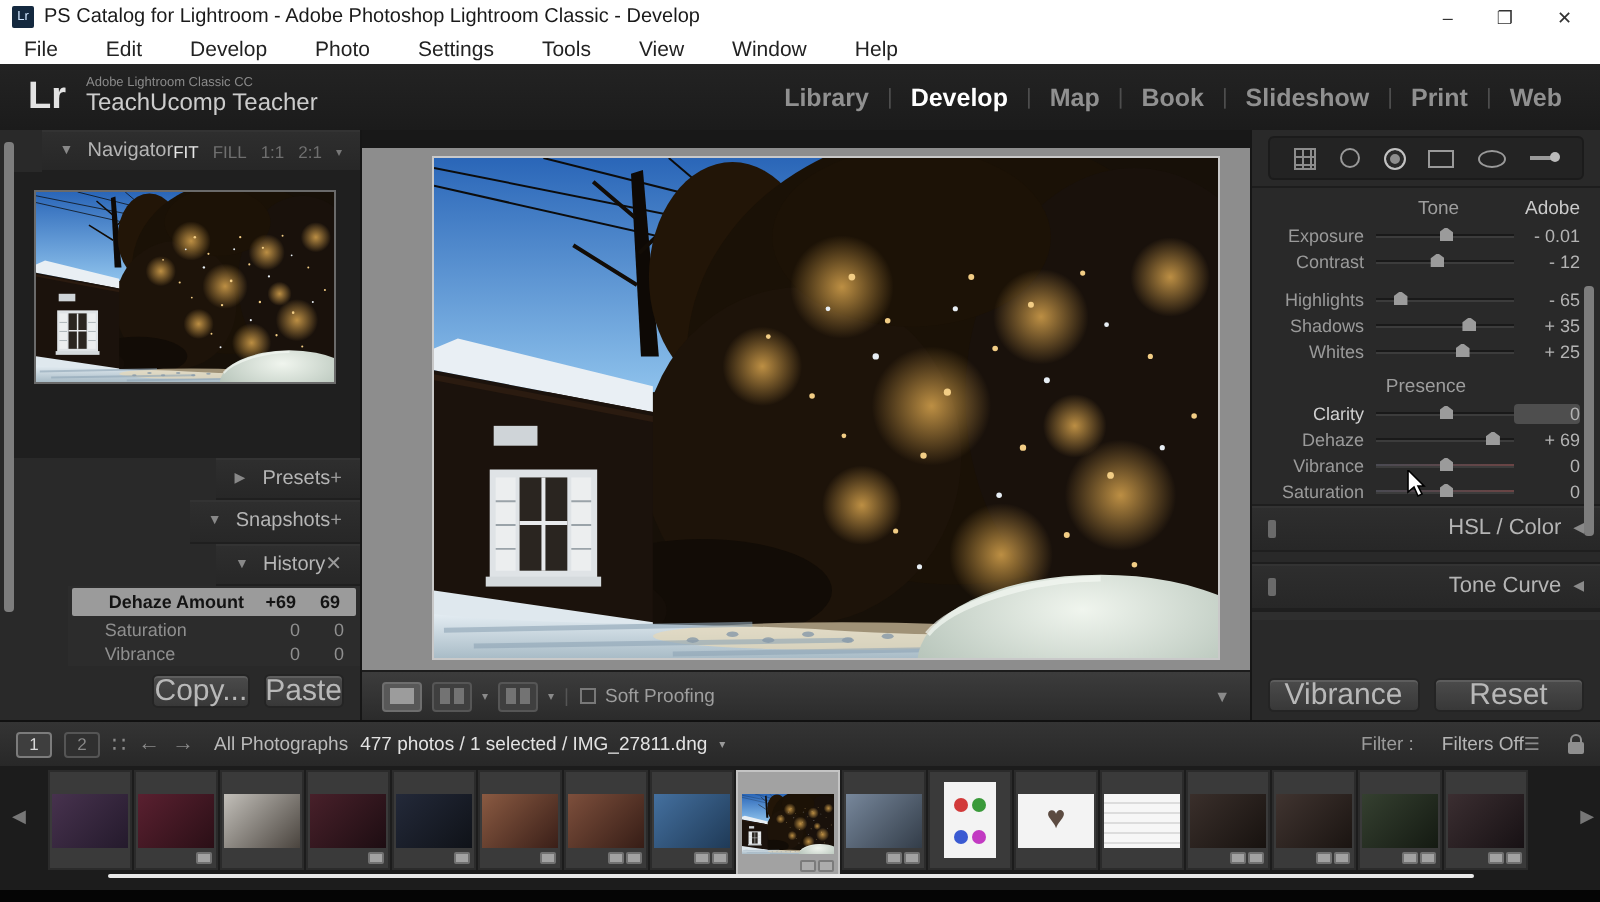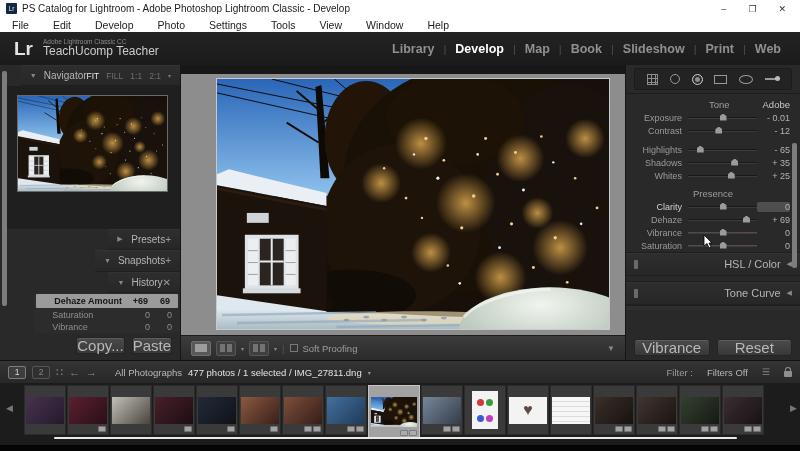--- a/index.html
+++ b/index.html
@@ -121,25 +121,25 @@
 
   
   .fheader { position:absolute; top:360px; left:0; right:0; height:23px; background:linear-gradient(#343434,#282828);
     border-top:1px solid #111; display:flex; align-items:center; gap:6px; padding:0 8px;
     font-size:9.5px; color:#9a9a9a; }
   .scrbtn { width:18px; height:13px; border:1px solid #7c7c7c; border-radius:2px; background:#3e3e3e;
     color:#d8d8d8; font-size:8.5px; display:flex; align-items:center; justify-content:center; }
   .scrbtn.dim { border-color:#555; color:#888; background:#303030; }
   .gicon { font-size:11px; color:#8a8a8a; }
   .navarr { font-size:11px; color:#8a8a8a; }
-  .fsource { color:#b9b9b9; margin-left:12px; }
+  .fsource { color:#b9b9b9; margin-left:4px; }
   .finfo { color:#e2e2e2; }
   .fcaret { font-size:6px; color:#999; }
   .fright { margin-left:auto; display:flex; align-items:center; gap:8px; }
-  .filterval { color:#b5b5b5; display:flex; align-items:center; gap:14px; padding:1px 6px;justify-content:flex-end; }
+  .filterval { color:#b5b5b5; display:flex; align-items:center; padding:1px 6px;justify-content:flex-end; }
   .listicon { font-size:9px; color:#8a8a8a; }
   .lock { width:8px; height:6px; background:#8f8f8f; border-radius:1px; position:relative; margin-top:3px; }
   .lock:before { content:''; position:absolute; top:-4px; left:1px; width:4px; height:4px;
     border:1px solid #8f8f8f; border-bottom:none; border-radius:3px 3px 0 0; }
 
   
   .fstrip { position:absolute; top:383px; left:0; right:0; height:62px; background:#1c1c1c;
     display:flex; align-items:flex-start; padding:2px 0 0 24px; gap:1px; overflow:hidden; }
   .fedge { position:absolute; top:403px; font-size:9px; color:#777; }
   .fcell { width:42px; height:50px; background:#3a3a3a; border:1px solid #2b2b2b; position:relative;

